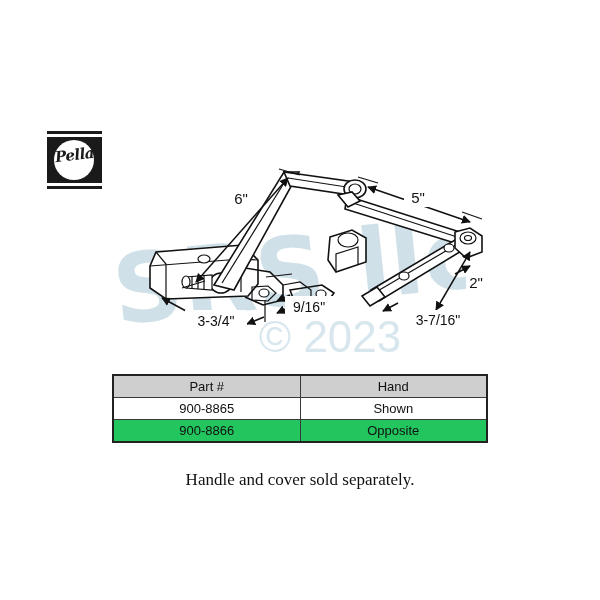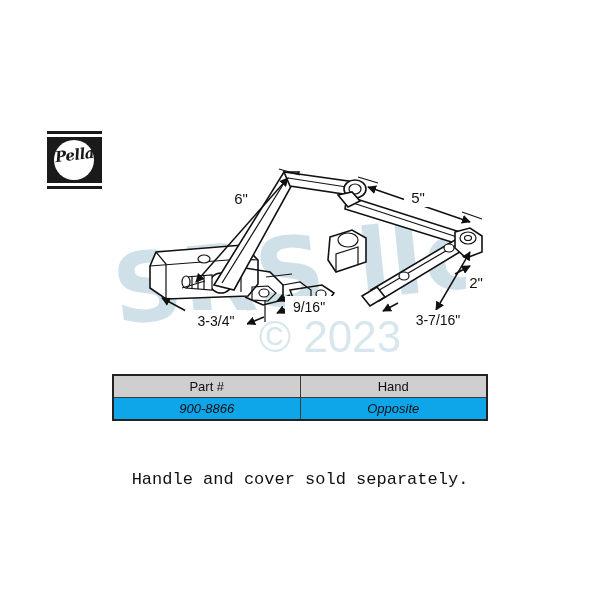--- a/index.html
+++ b/index.html
@@ -119,32 +119,32 @@
     font-family: "Liberation Sans", sans-serif;
     font-size: 13px;
     font-weight: normal;
     color: #111111;
     text-align: center;
     height: 21px;
     padding: 0;
   }
   #parts-table thead th { background: #cfcfcf; }
   #parts-table tbody tr.r-odd  td { background: #ffffff; }
-  #parts-table tbody tr.r-even td { background: #0ea5e9; font-style: italic; }
+  #parts-table tbody tr.r-even td { background: #22c55e; }
   #parts-table .col-part { width: 50%; }
   #parts-table .col-hand { width: 50%; margin-left: 32px; }
 
   
   #caption {
     position: absolute;
     left: 0;
     top: 470px;
     width: 600px;
     text-align: center;
-    font-family: Liberation Mono, monospace;
+    font-family: Liberation Serif, serif;
     font-size: 17px;
     color: #111111;
     z-index: 3;
   }
 </style>
 </head>
 <body>
 
 <div id="page">
 
@@ -283,20 +283,24 @@
   </svg>
 
   <table id="parts-table">
     <thead>
       <tr>
         <th class="col-part">Part #</th>
         <th class="col-hand">Hand</th>
       </tr>
     </thead>
     <tbody>
+      <tr class="r-odd">
+        <td>900-8865</td>
+        <td>Shown</td>
+      </tr>
       <tr class="r-even">
         <td>900-8866</td>
         <td>Opposite</td>
       </tr>
     </tbody>
   </table>
 
   <div id="caption">Handle and cover sold separately.</div>
 
 </div>

